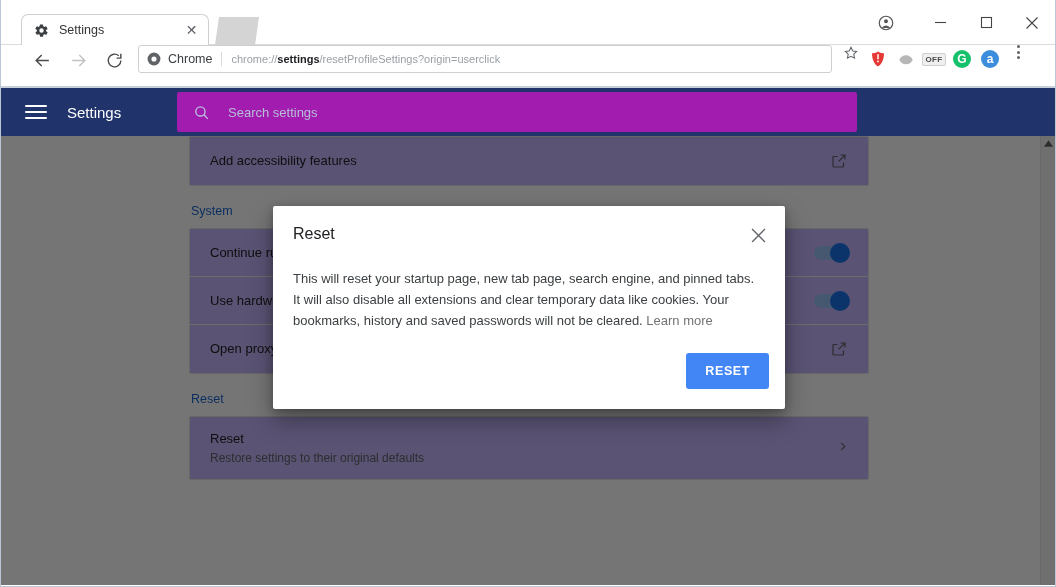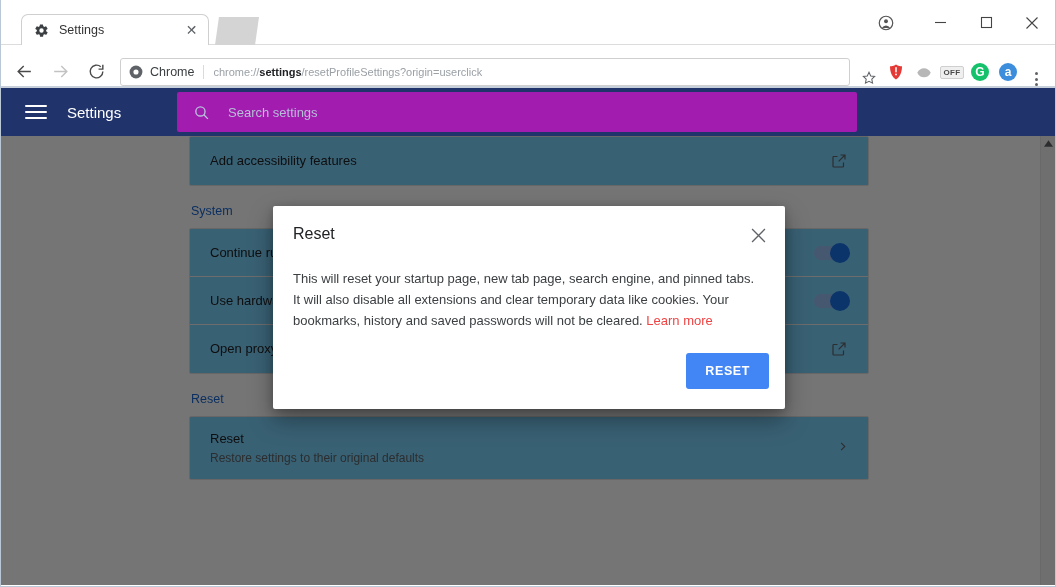--- a/index.html
+++ b/index.html
@@ -65,22 +65,22 @@
     display: flex; align-items: center; justify-content: center;
     color: #444444;
   }
   .wc-avatar { width: 62px; }
 
   
   .toolbar {
     position: relative;
     height: 43px;
     background: #ffffff;
-    display: flex; align-items: flex-end;
-    padding: 0 5px;
+    display: flex; align-items: flex-start;
+    padding: 0 23px;
     border-bottom: 2px solid #c7d0da;
   }
   .navbtn {
     width: 30px; height: 30px;
     display: flex; align-items: center; justify-content: center;
     margin: 0 3px;
     color: #4a4a4a;
   }
   .navbtn.disabled { color: #c2c2c2; }
   .omnibox {
@@ -155,21 +155,21 @@
     height: 449px;
     background: #ffffff;
     overflow: hidden;
   }
   .content {
     position: absolute;
     left: 188px; top: 0;
     width: 680px;
   }
   .card {
-    background: #7dd3fc;
+    background: #c4b5fd;
     border: 1px solid #e0e0e0;
     border-radius: 2px;
   }
   .row {
     display: flex; align-items: center;
     min-height: 48px;
     padding: 0 20px;
     border-bottom: 1px solid #ededed;
   }
   .row:last-child { border-bottom: none; }
@@ -228,21 +228,21 @@
   .dlg-close {
     width: 22px; height: 22px; flex: 0 0 22px;
     display: flex; align-items: center; justify-content: center;
     color: #5f6368; font-size: 15px;
   }
   .dlg-body {
     padding: 22px 26px 6px 20px;
     font-size: 13px; line-height: 21px;
     color: #3c4043;
   }
-  .dlg-body a, .link { color: #ef4444; text-decoration: none; }
+  .dlg-body a, .link { color: #737373; text-decoration: none; }
   .dlg-actions {
     display: flex; align-items: center; justify-content: flex-end;
     gap: 10px;
     padding: 16px 16px 20px 20px;
   }
   .btn-text {
     font-size: 12.5px; font-weight: bold; letter-spacing: .6px;
     color: #4a4a4a; background: none; border: none;
     padding: 10px 14px; border-radius: 3px;
   }

